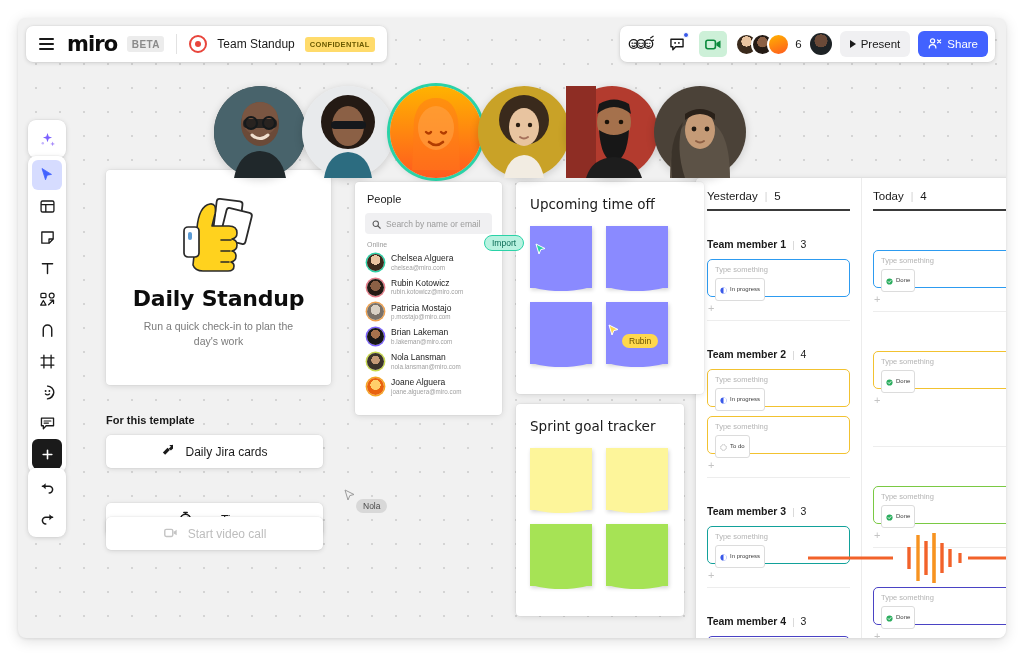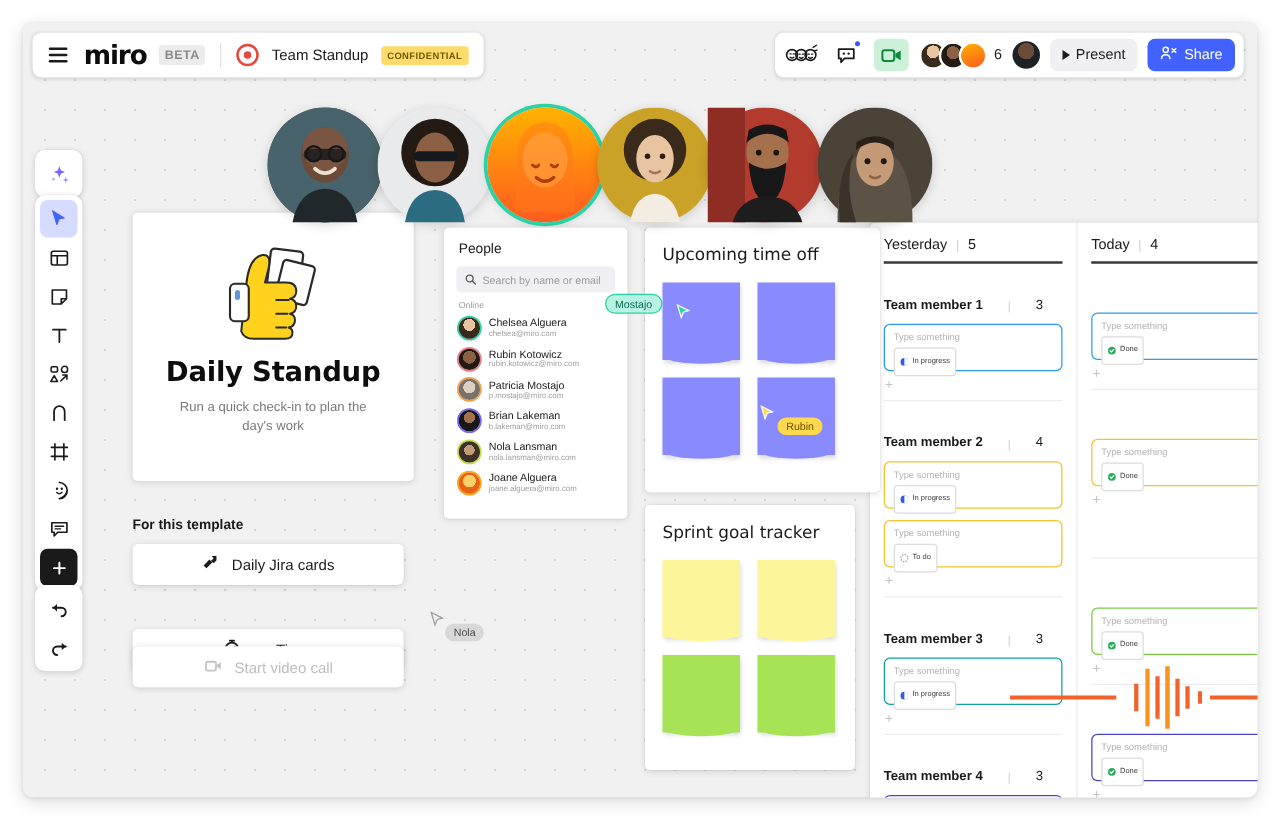--- a/index.html
+++ b/index.html
@@ -187,21 +187,21 @@
     box-shadow: 0 1px 6px rgba(0,0,0,.12), 0 0 0 .5px rgba(0,0,0,.05);
     z-index:16; overflow:hidden; display:flex;
   }
   .col { width:165px; padding:0 11px; }
   .col.right-col { border-left:1px solid #ececec; }
   .col-head { display:flex; align-items:baseline; gap:7px; padding-top:12px; }
   .col-head .ch-t { font-size:11.5px; color:#1a1a1a; }
   .col-head .ch-sep { color:#cfcfcf; font-size:10px; }
   .col-head .ch-n { font-size:11.5px; color:#1a1a1a; }
   .col-rule { height:1.5px; background:#3a3a3a; margin-top:7px; }
-  .mem-head { display:flex; align-items:flex-end; gap:20px; padding-top:27px; }
+  .mem-head { display:flex; align-items:flex-end; gap:6px; padding-top:27px; }
   .mem-head .mh-t { font-size:10.5px; font-weight:700; color:#1a1a1a; }
   .mem-head .mh-sep { color:#cfcfcf; font-size:9px; }
   .mem-head .mh-n { font-size:10.5px; color:#1a1a1a; }
   .slot { padding-top:9px; }
   .card-t {
     height:38px; border-radius:5px; border:1.8px solid #bbb; background:#fff;
     padding:5px 7px;
   }
   .card-ph { font-size:7.5px; color:#b4b4b4; }
   .chip {
@@ -606,21 +606,21 @@
           <line x1="126" y1="-6" x2="126" y2="56" stroke="#f79320" stroke-width="3.6"></line>
           <line x1="134" y1="10" x2="134" y2="40" stroke="#f2622a" stroke-width="3.4"></line>
           <line x1="142" y1="16" x2="142" y2="34" stroke="#f2622a" stroke-width="3.4"></line>
           <line x1="152" y1="20" x2="152" y2="30" stroke="#f2622a" stroke-width="3.2"></line>
           <line x1="160" y1="25" x2="200" y2="25" stroke="#f2622a" stroke-width="3.2"></line>
         </g>
       </svg>
     </div>
 
     <div class="cursor" style="left:466px; top:217px;">
-      <span class="ctag" style="background:#b8f2e0;color:#0a6b55;border:1px solid #2ad2a7;">Mostajo</span>
+      <span class="ctag" style="background:#b8f2e0;color:#0a6b55;border:1px solid #2ad2a7;">Import</span>
       <svg width="14" height="14" viewBox="0 0 14 14" style="margin-left:10px;margin-top:7px;">
           <path d="M2 2 L11 6.5 L6.8 7.6 L5 12z" fill="#2ad2a7" stroke="#fff" stroke-width="1"></path>
         </svg>
     </div>
 
     <div class="cursor" style="left:589px; top:305px;">
       <svg width="14" height="14" viewBox="0 0 14 14">
           <path d="M2 2 L11 6.5 L6.8 7.6 L5 12z" fill="#ffd84d" stroke="#fff" stroke-width="1"></path>
         </svg>
       <span class="ctag" style="background:#ffd84d;color:#6b5200;margin-top:11px;margin-left:1px;">Rubin</span>

